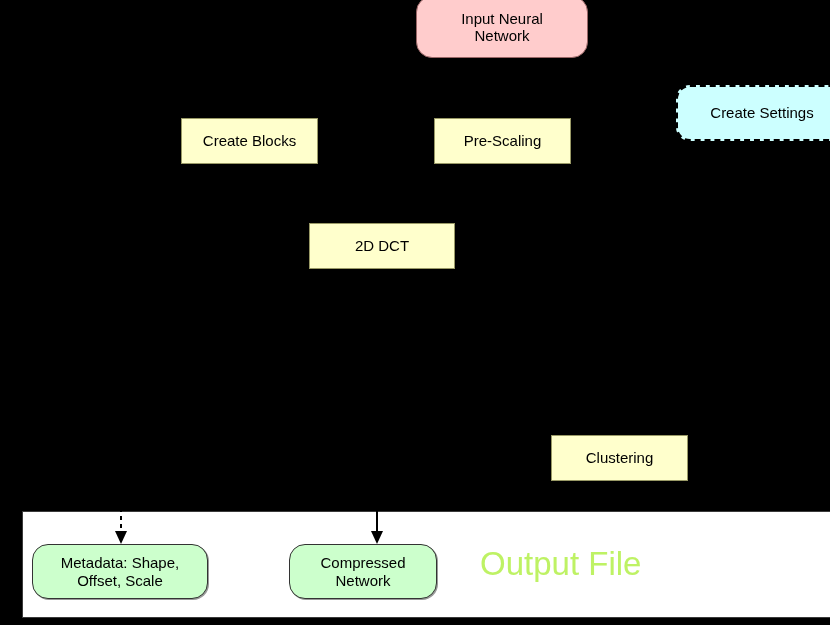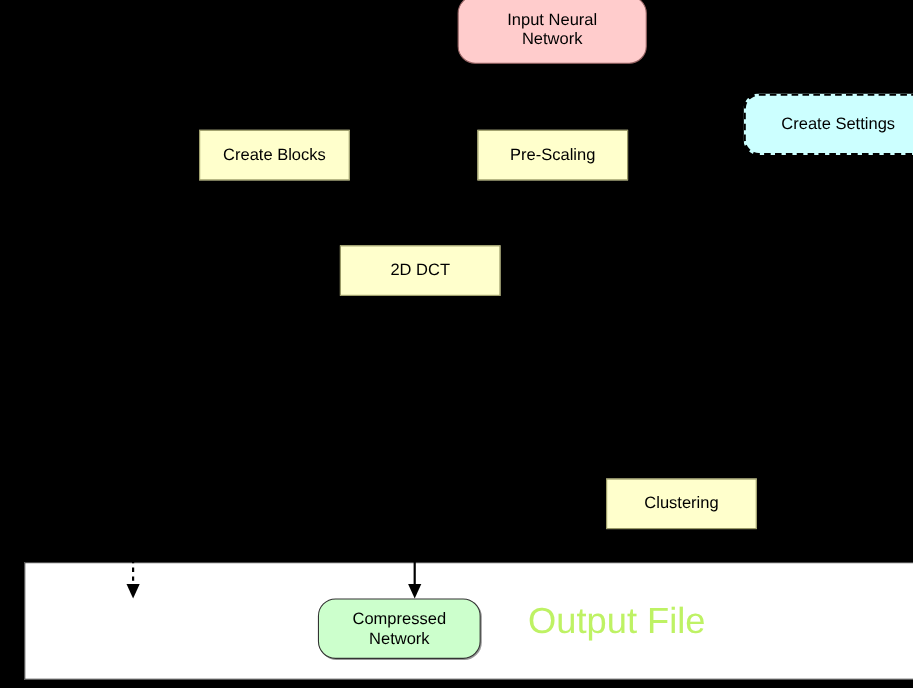--- a/index.html
+++ b/index.html
@@ -114,17 +114,19 @@
   <svg class="arrow-svg" style="left:90px; top:508px; width:24px; height:40px;" viewBox="0 0 24 40">
     <line x1="11" y1="0" x2="11" y2="26" stroke="#000000" stroke-width="2" stroke-dasharray="4,4"></line>
     <polygon points="11,36 5,23 17,23" fill="#000000"></polygon>
   </svg>
 
   <svg class="arrow-svg" style="left:346px; top:508px; width:24px; height:40px;" viewBox="0 0 24 40">
     <line x1="11" y1="0" x2="11" y2="26" stroke="#000000" stroke-width="2"></line>
     <polygon points="11,36 5,23 17,23" fill="#000000"></polygon>
   </svg>
 
+  <div class="node artifact" style="left:12px; top:544px; width:176px; height:55px;">Metadata: Shape,
+Offset, Scale</div>
 
   <div class="node artifact" style="left:269px; top:544px; width:148px; height:55px;">Compressed
 Network</div>
 
 </div>
 
 </body></html>

